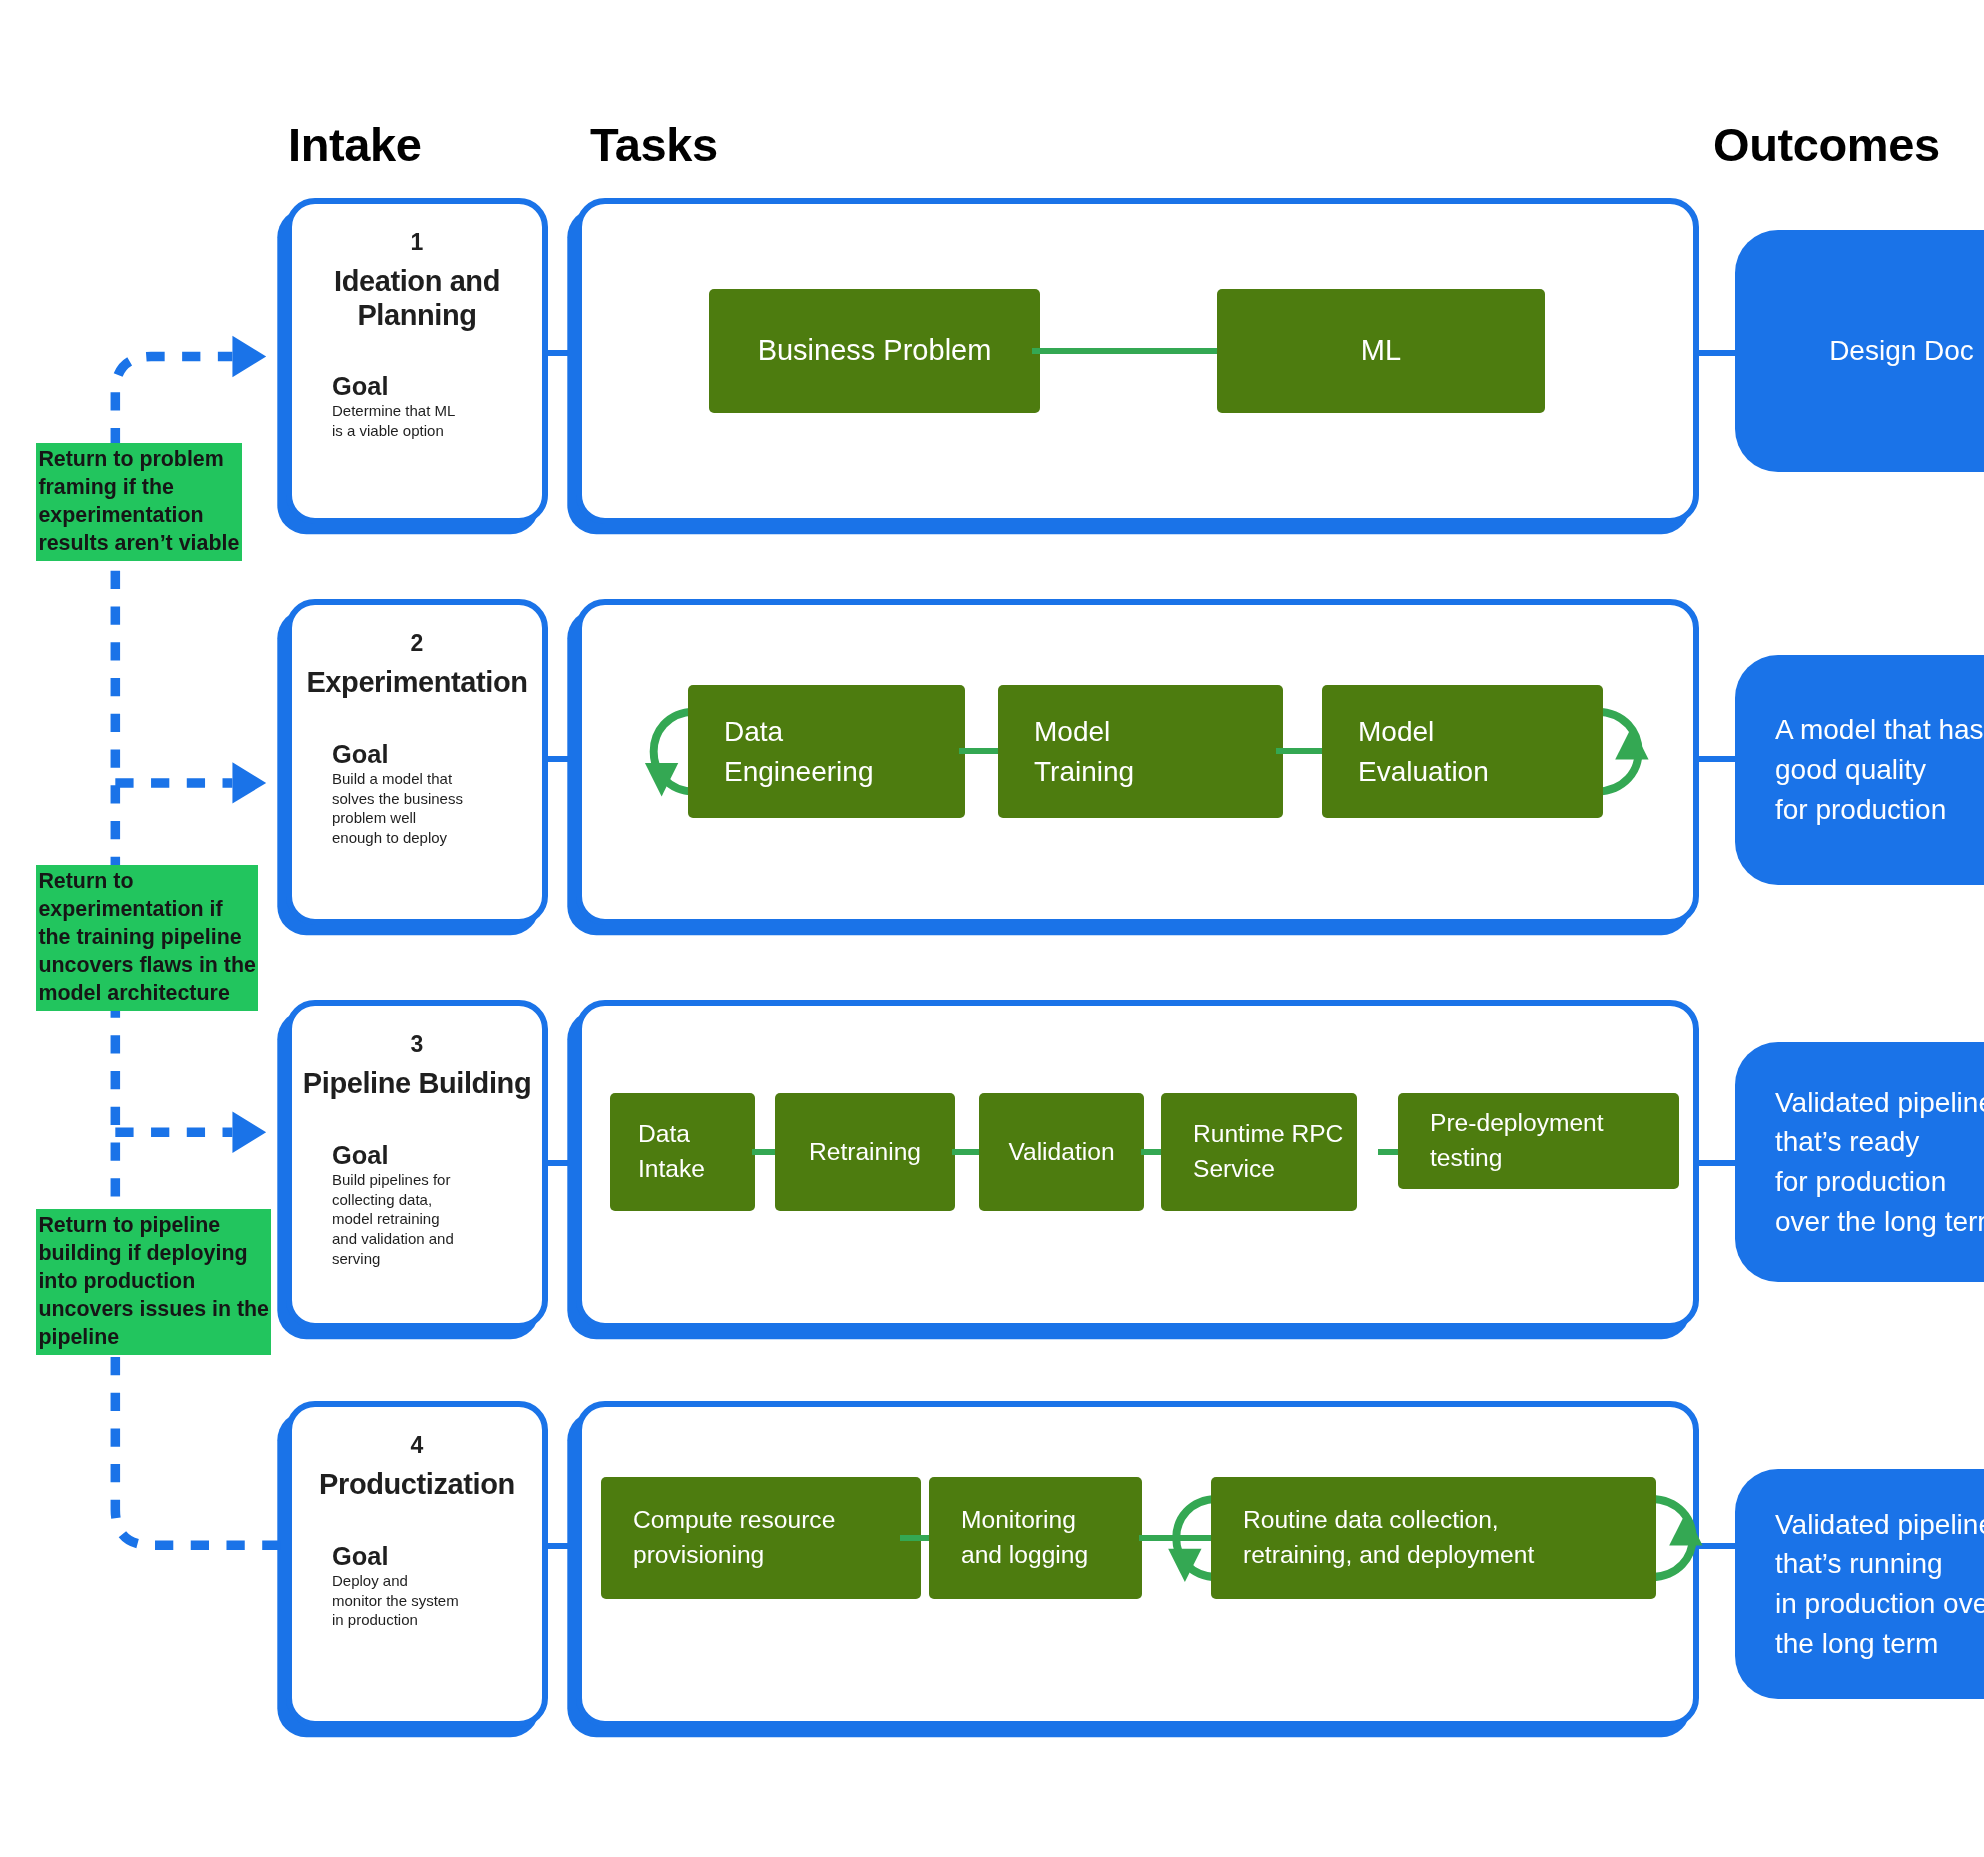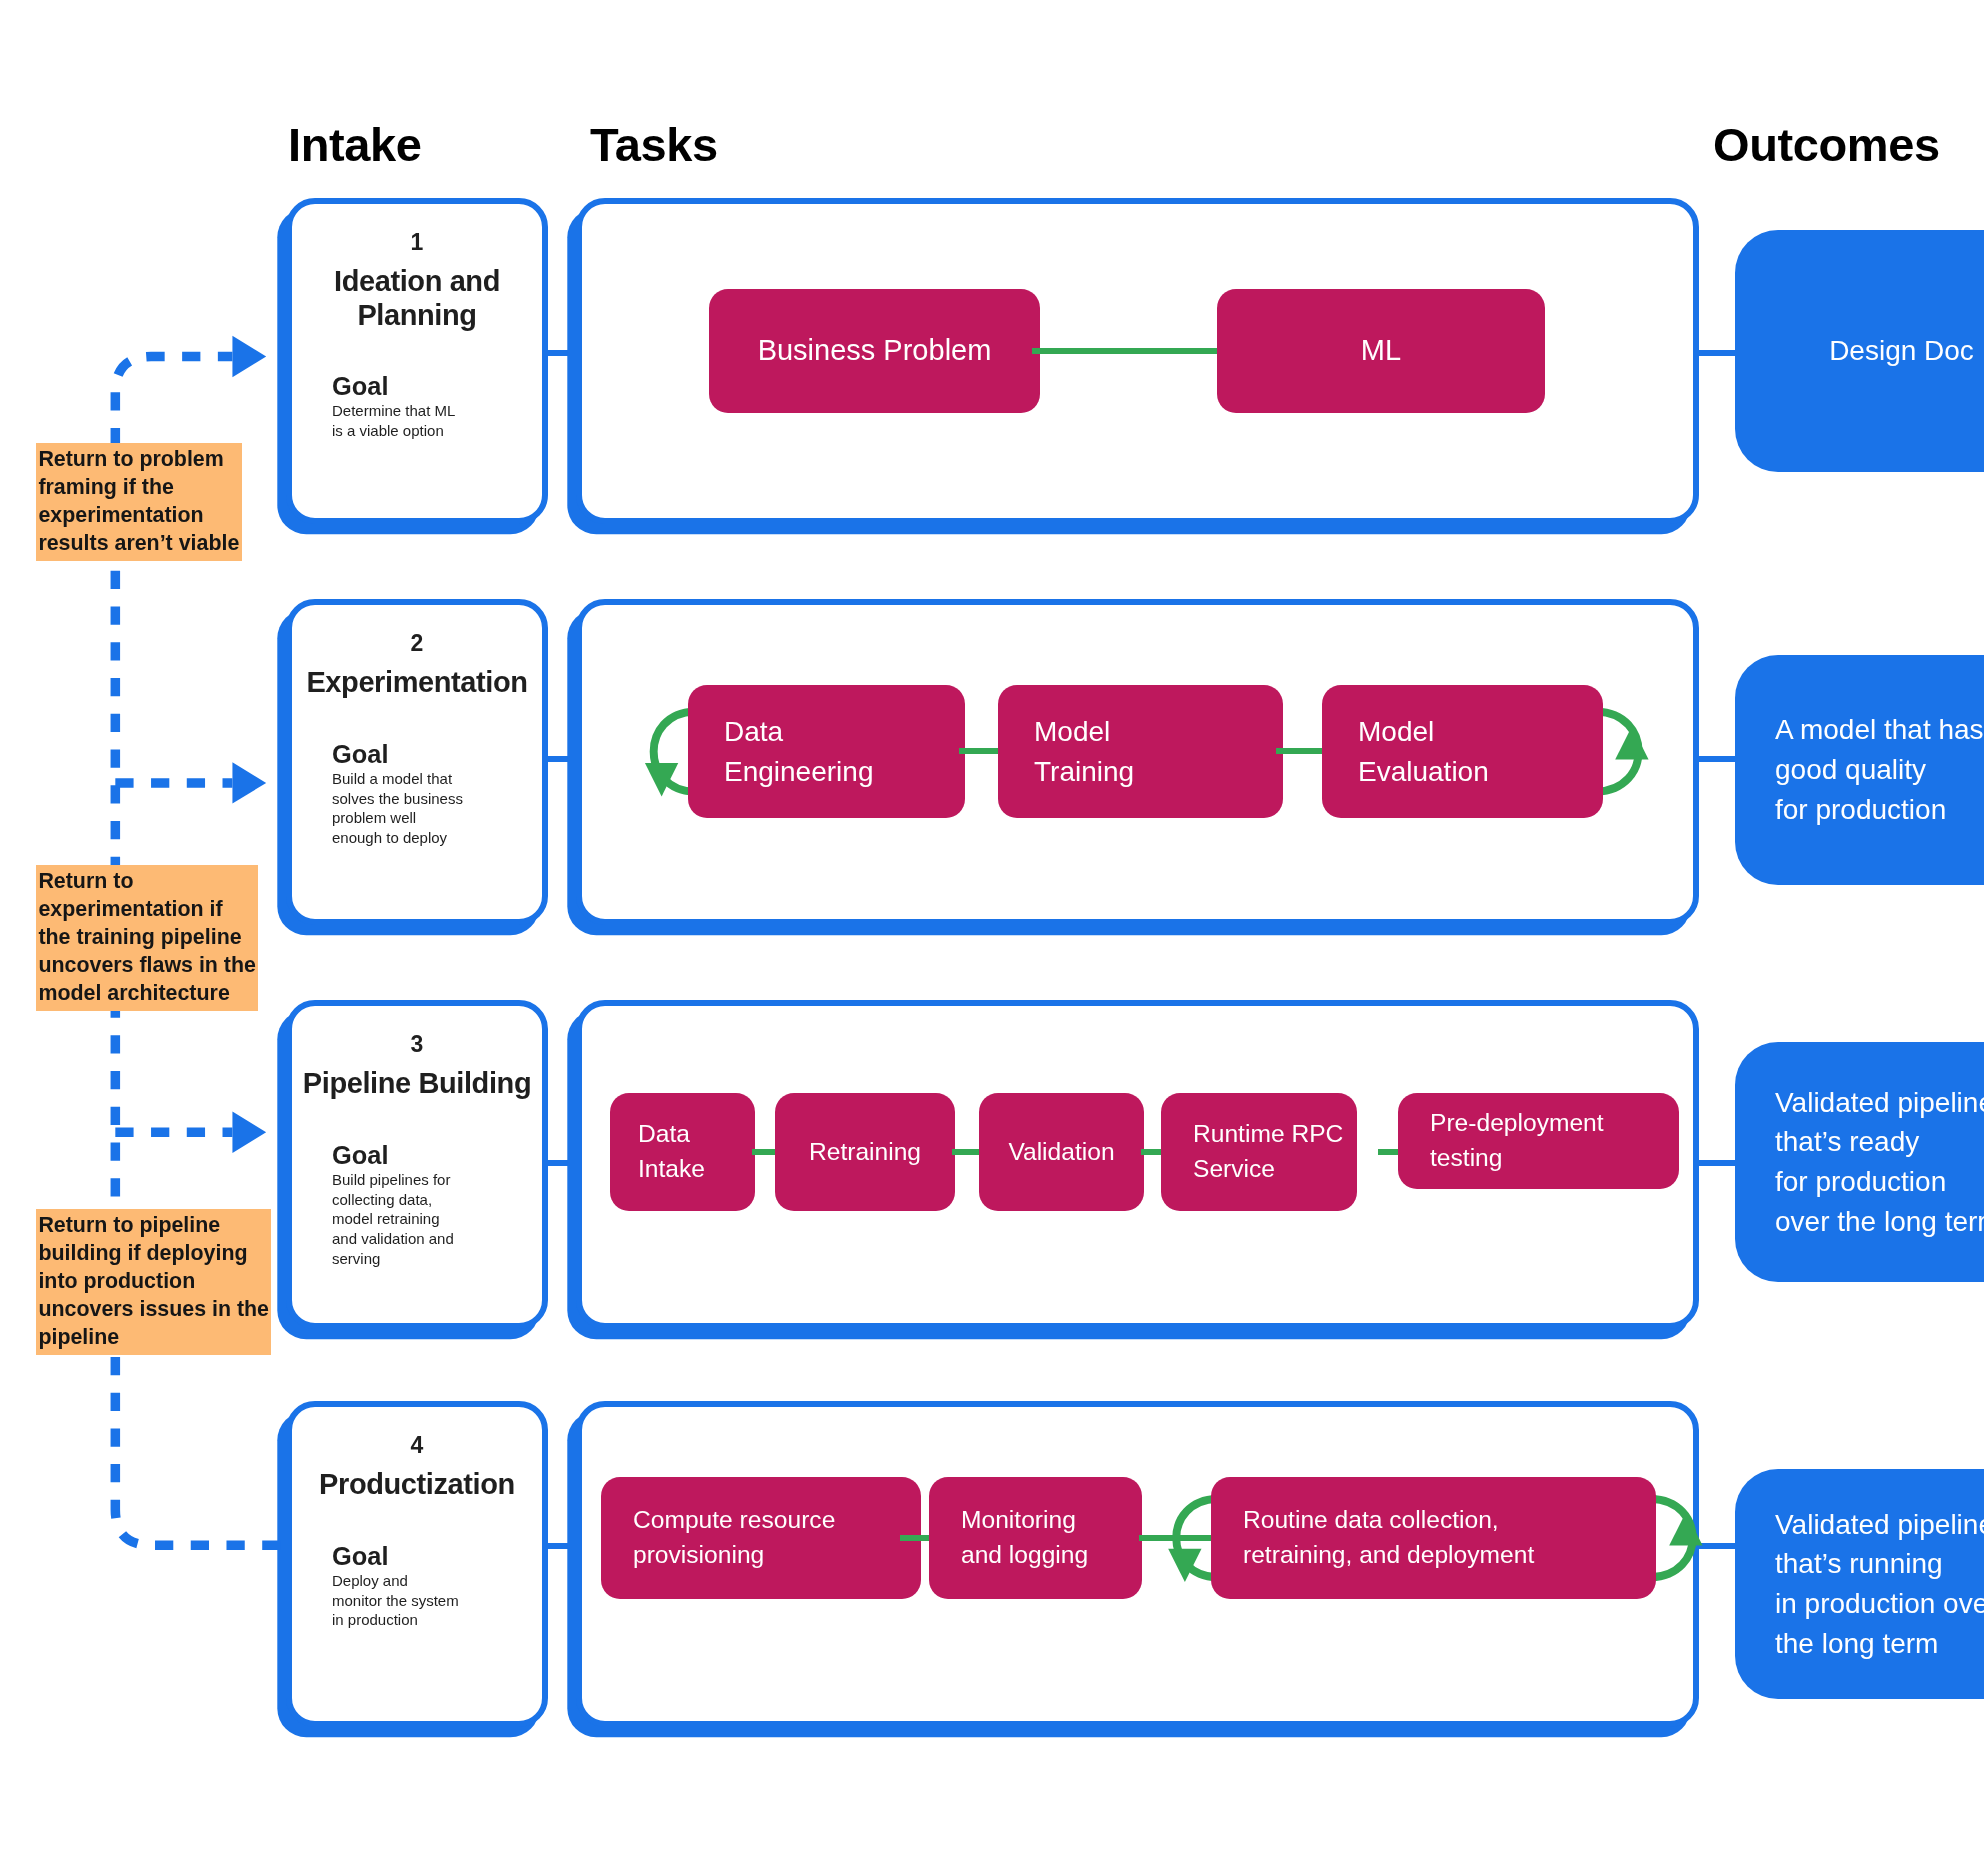--- a/index.html
+++ b/index.html
@@ -28,40 +28,40 @@
   .phase .glabel{font-size:25.4px;font-weight:700;}
   .phase .gtext{margin-top:0;font-size:15px;line-height:1.32;white-space:pre-line;}
   
   .tasks{
     position:absolute;left:576px;width:1123px;background:#fff;
     border:6px solid #1A73E8;border-radius:29px;
     box-shadow:-8.7px 10.3px 0 0 #1A73E8;z-index:1;
   }
   
   .gbox{
-    position:absolute;background:#be185d;border-radius:19px;color:#fff;
+    position:absolute;background:#4d7c0f;border-radius:5px;color:#fff;
     display:flex;align-items:center;z-index:3;font-size:24.6px;line-height:1.42;
     white-space:pre-line;
   }
   .gbox.center{justify-content:center;text-align:center;}
   .gbox.fs72{font-size:29px;}
   .gbox.fs70{font-size:28px;}
   .gline{position:absolute;height:6.4px;background:#34A853;z-index:3;}
   .bline{position:absolute;height:5.6px;background:#1A73E8;z-index:1;}
   
   .outcome{
     position:absolute;left:1735px;width:333px;background:#1A73E8;border-radius:43px;
     color:#fff;display:flex;align-items:center;font-size:28px;line-height:1.42;
     white-space:pre-line;z-index:3;
   }
   .outcome.center{justify-content:center;text-align:center;}
   .outcome.padded{padding-left:40px;padding-right:12px;}
   
   .note{
-    position:absolute;z-index:6;background:#fdba74;color:#161616;
+    position:absolute;z-index:6;background:#22c55e;color:#161616;
     font-size:21.4px;line-height:1.3;font-weight:600;white-space:pre-line;
     padding:3.2px 2.4px;
   }
   .overlay{position:absolute;left:0;top:0;z-index:2;pointer-events:none;}
 </style>
 </head>
 <body>
 
 <div class="canvas">
 

